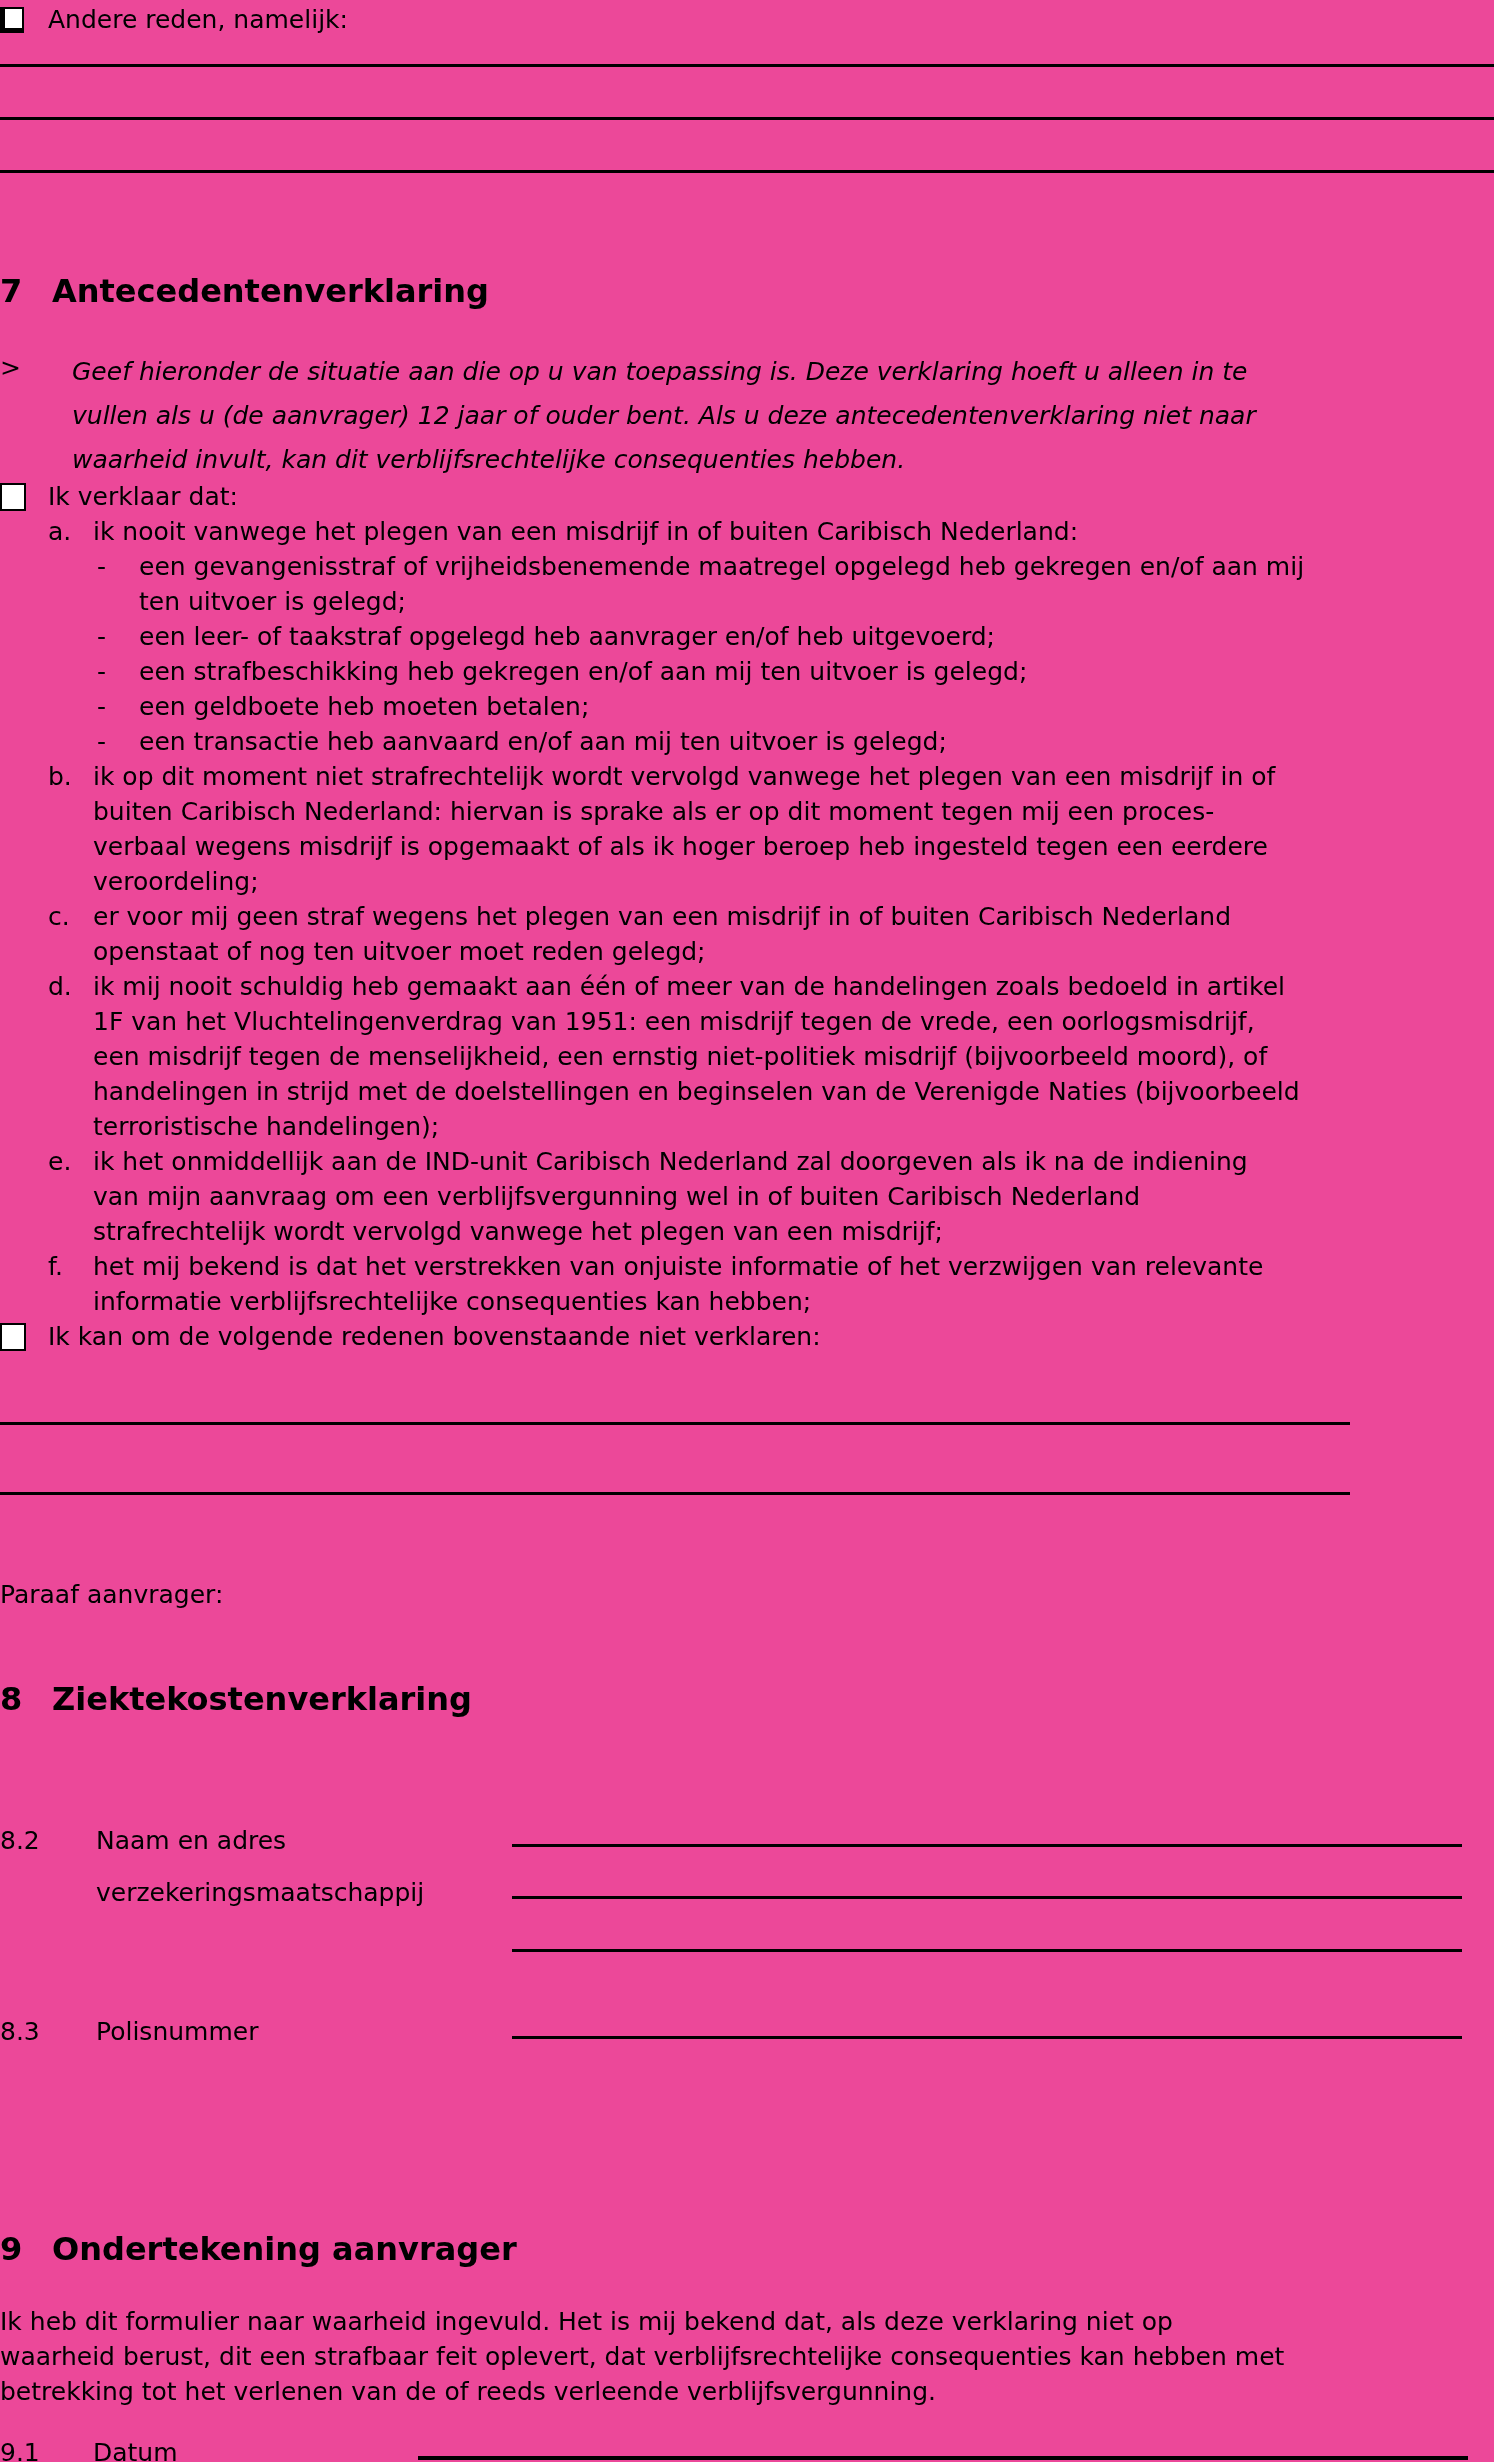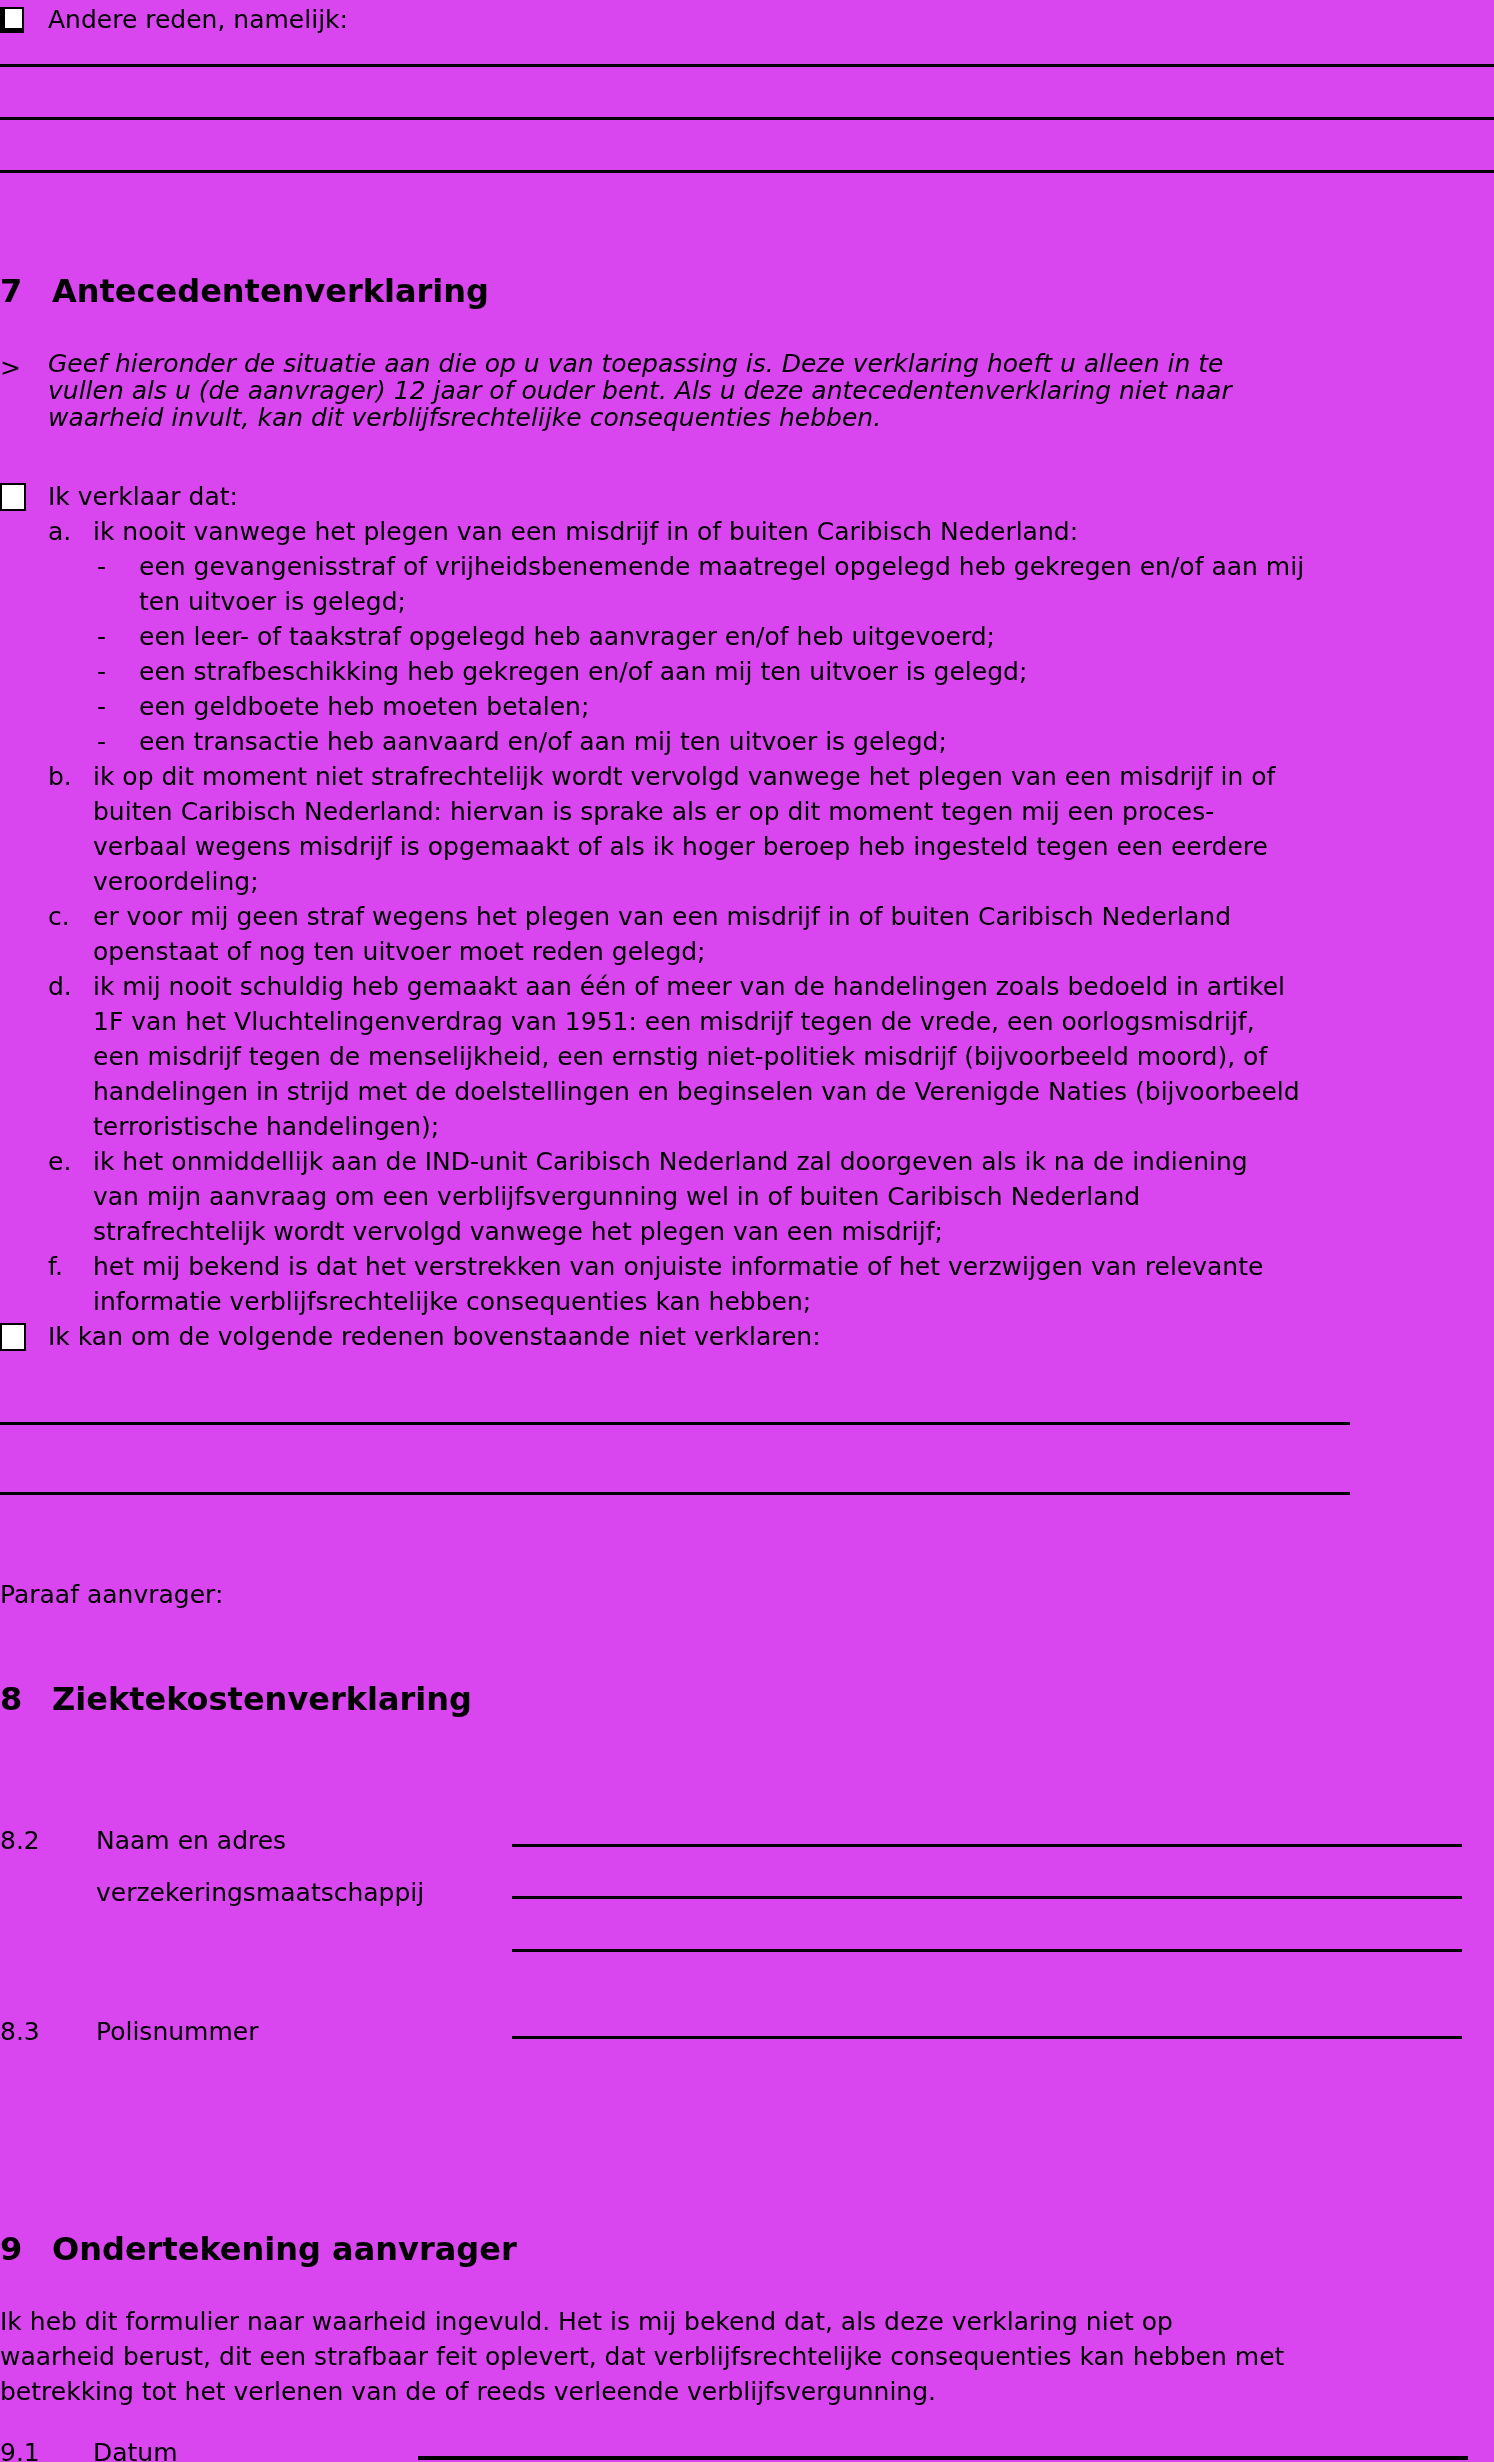--- a/index.html
+++ b/index.html
@@ -1,19 +1,19 @@
 <!DOCTYPE html>
 <html style="font-size:13.5px"><head>
 <meta charset="utf-8">
 <style>
   html,body { margin:0; padding:0; background:#fff; }
   .page {
     position:relative;
     width:1495px; height:2462px;
-    background:#d946ef;
+    background:#ec4899;
     color:#000000;
     font-family:"DejaVu Sans","Liberation Sans",sans-serif;
     font-size:25px;
     overflow:hidden;
   }
   .abs { position:absolute; }
   .pre { white-space:pre-line; }
   .lh { line-height:35px; }
   .italic { font-style:italic; }
   .heading { font-weight:bold; font-size:32px; line-height:39px; }
@@ -56,21 +56,21 @@
   <div class="wline" style="top:117px; left:0; width:1495px;"></div>
   <div class="wline" style="top:170px; left:0; width:1495px;"></div>
 
   <div class="abs heading" style="top:272px; left:0; width:1495px;">
     <span class="numlabel">7</span>
     <span style="position:absolute; left:52px;">Antecedentenverklaring</span>
   </div>
 
   <div class="abs" style="top:350px; left:0; width:1495px;">
     <span class="marker" style="left:0; top:0; line-height:35px;">&gt;</span>
-    <div class="pre italic" style="padding-left:48px; line-height:27px;font-style:italic;">Geef hieronder de situatie aan die op u van toepassing is. Deze verklaring hoeft u alleen in te
+    <div class="pre italic" style="padding-left:72px; line-height:44px;font-style:italic;">Geef hieronder de situatie aan die op u van toepassing is. Deze verklaring hoeft u alleen in te
 vullen als u (de aanvrager) 12 jaar of ouder bent. Als u deze antecedentenverklaring niet naar
 waarheid invult, kan dit verblijfsrechtelijke consequenties hebben.</div>
   </div>
 
   <div class="abs lh" style="top:479px; left:0; width:1495px;">
 
     <div class="cbrow">
       <span class="cb-plain" style="left:0; top:4.2px;"></span>
       <span>Ik verklaar dat:</span>
     </div>

